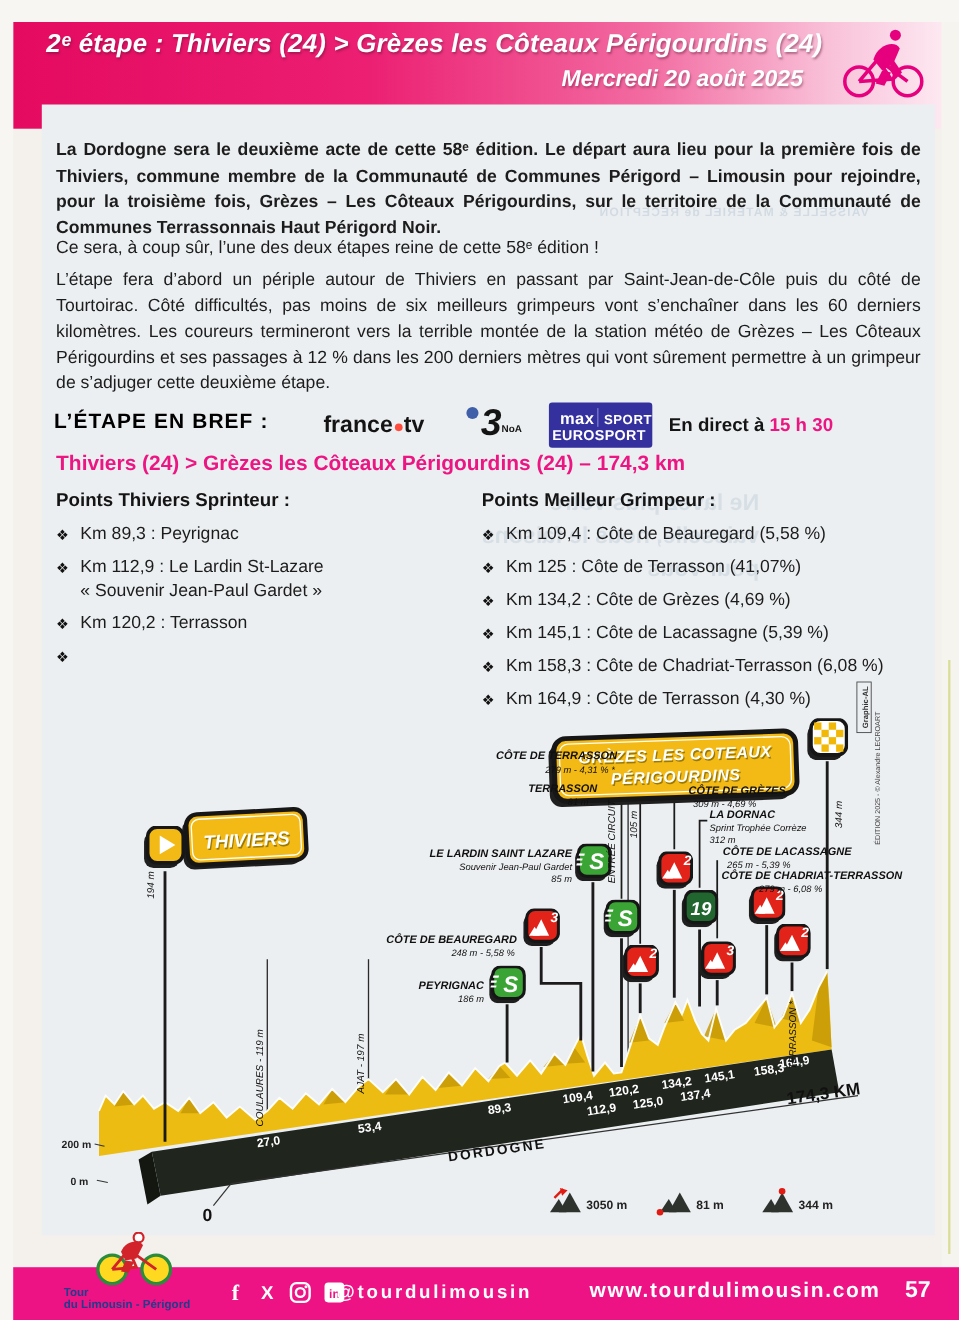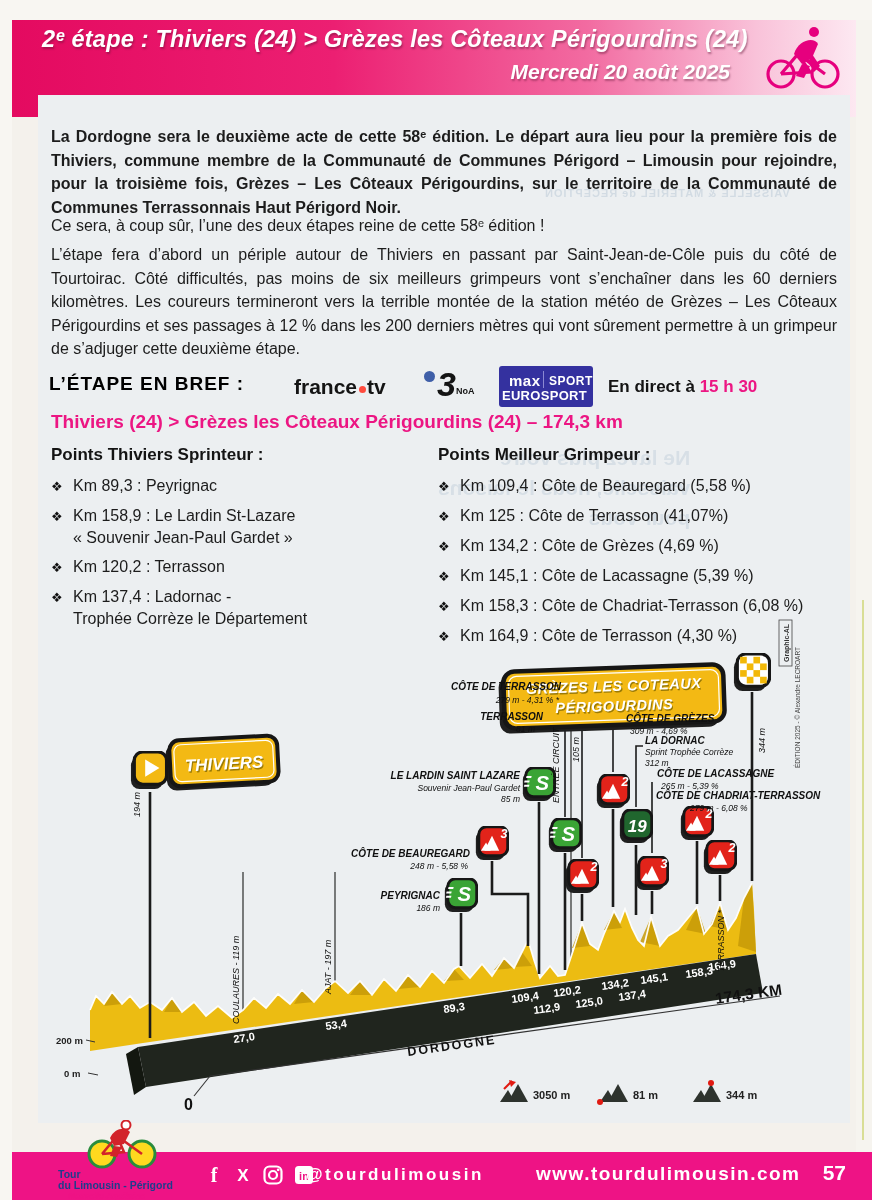--- a/index.html
+++ b/index.html
@@ -134,36 +134,32 @@
       <div class="col-h">Points Thiviers Sprinteur :</div>
       <div class="li">
           <span class="bullet">❖</span>
           <div>
             <div>Km 89,3 : Peyrignac</div>
           </div>
         </div>
       <div class="li">
           <span class="bullet">❖</span>
           <div>
-            <div>Km 158,9 : Le Lardin St-Lazare</div>
+            <div>Km 112,9 : Le Lardin St-Lazare</div>
             <div class="l2">« Souvenir Jean-Paul Gardet »</div>
           </div>
         </div>
       <div class="li">
           <span class="bullet">❖</span>
           <div>
             <div>Km 120,2 : Terrasson</div>
           </div>
         </div>
       <div class="li">
           <span class="bullet">❖</span>
-          <div>
-            <div>Km 137,4 : Ladornac -</div>
-            <div class="l2">Trophée Corrèze le Département</div>
-          </div>
         </div>
     </div>
 
     <div class="col col-climb">
       <div class="col-h">Points Meilleur Grimpeur :</div>
       <div class="li">
           <span class="bullet">❖</span>
           <div>Km 109,4 : Côte de Beauregard (5,58 %)</div>
         </div>
       <div class="li">

